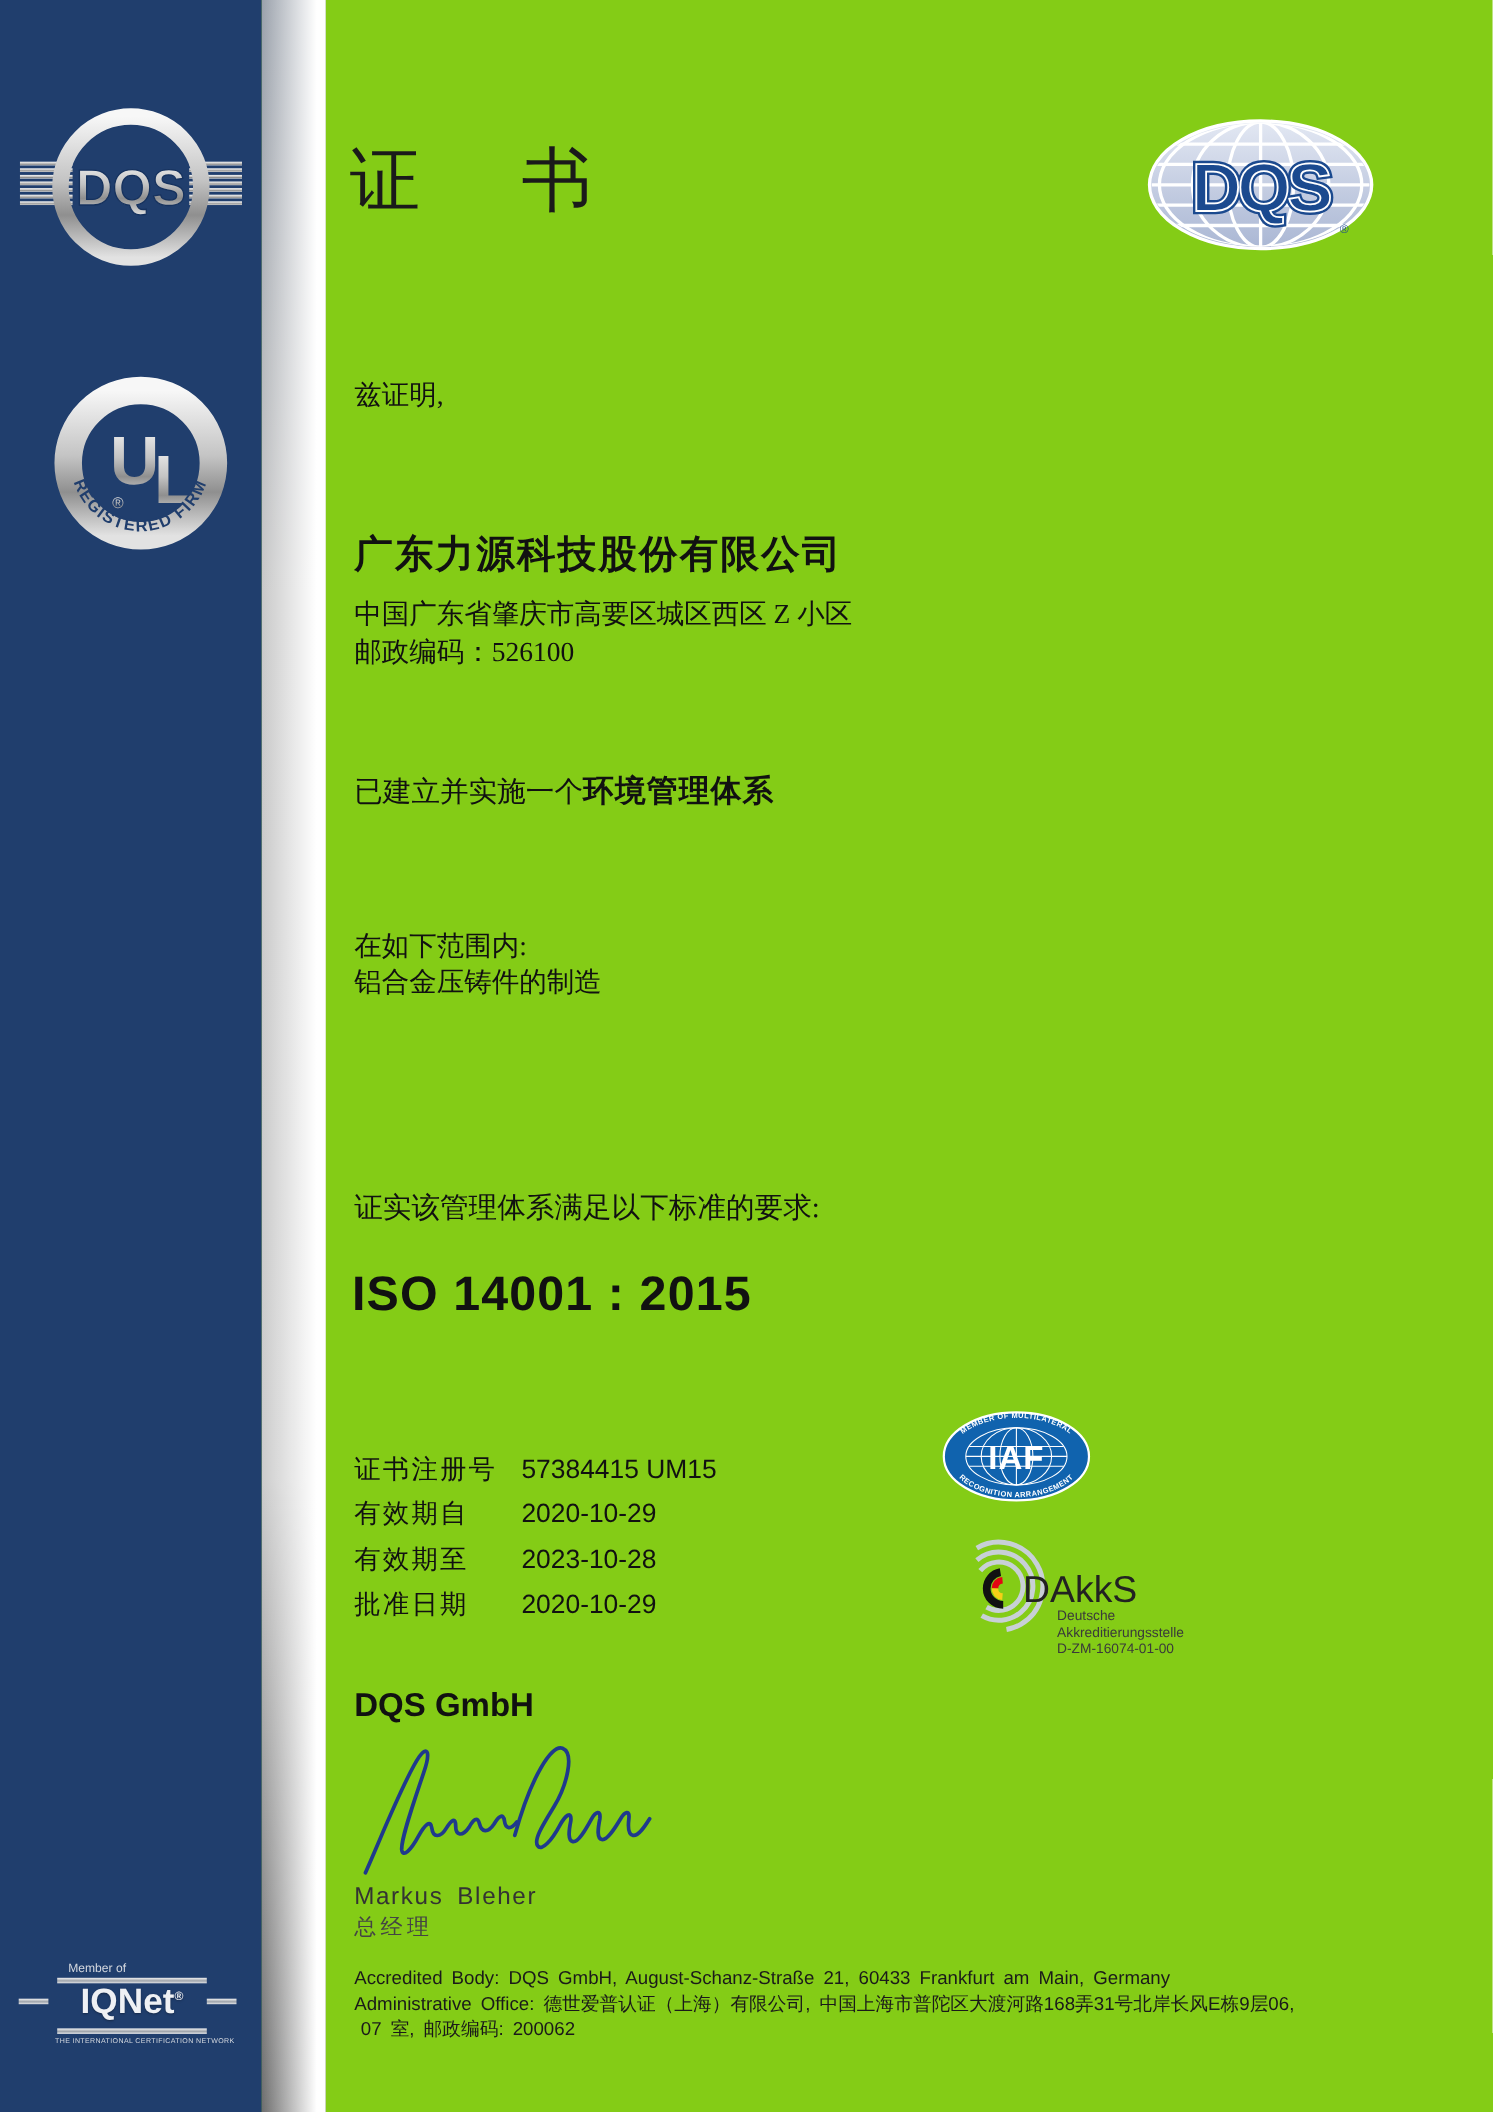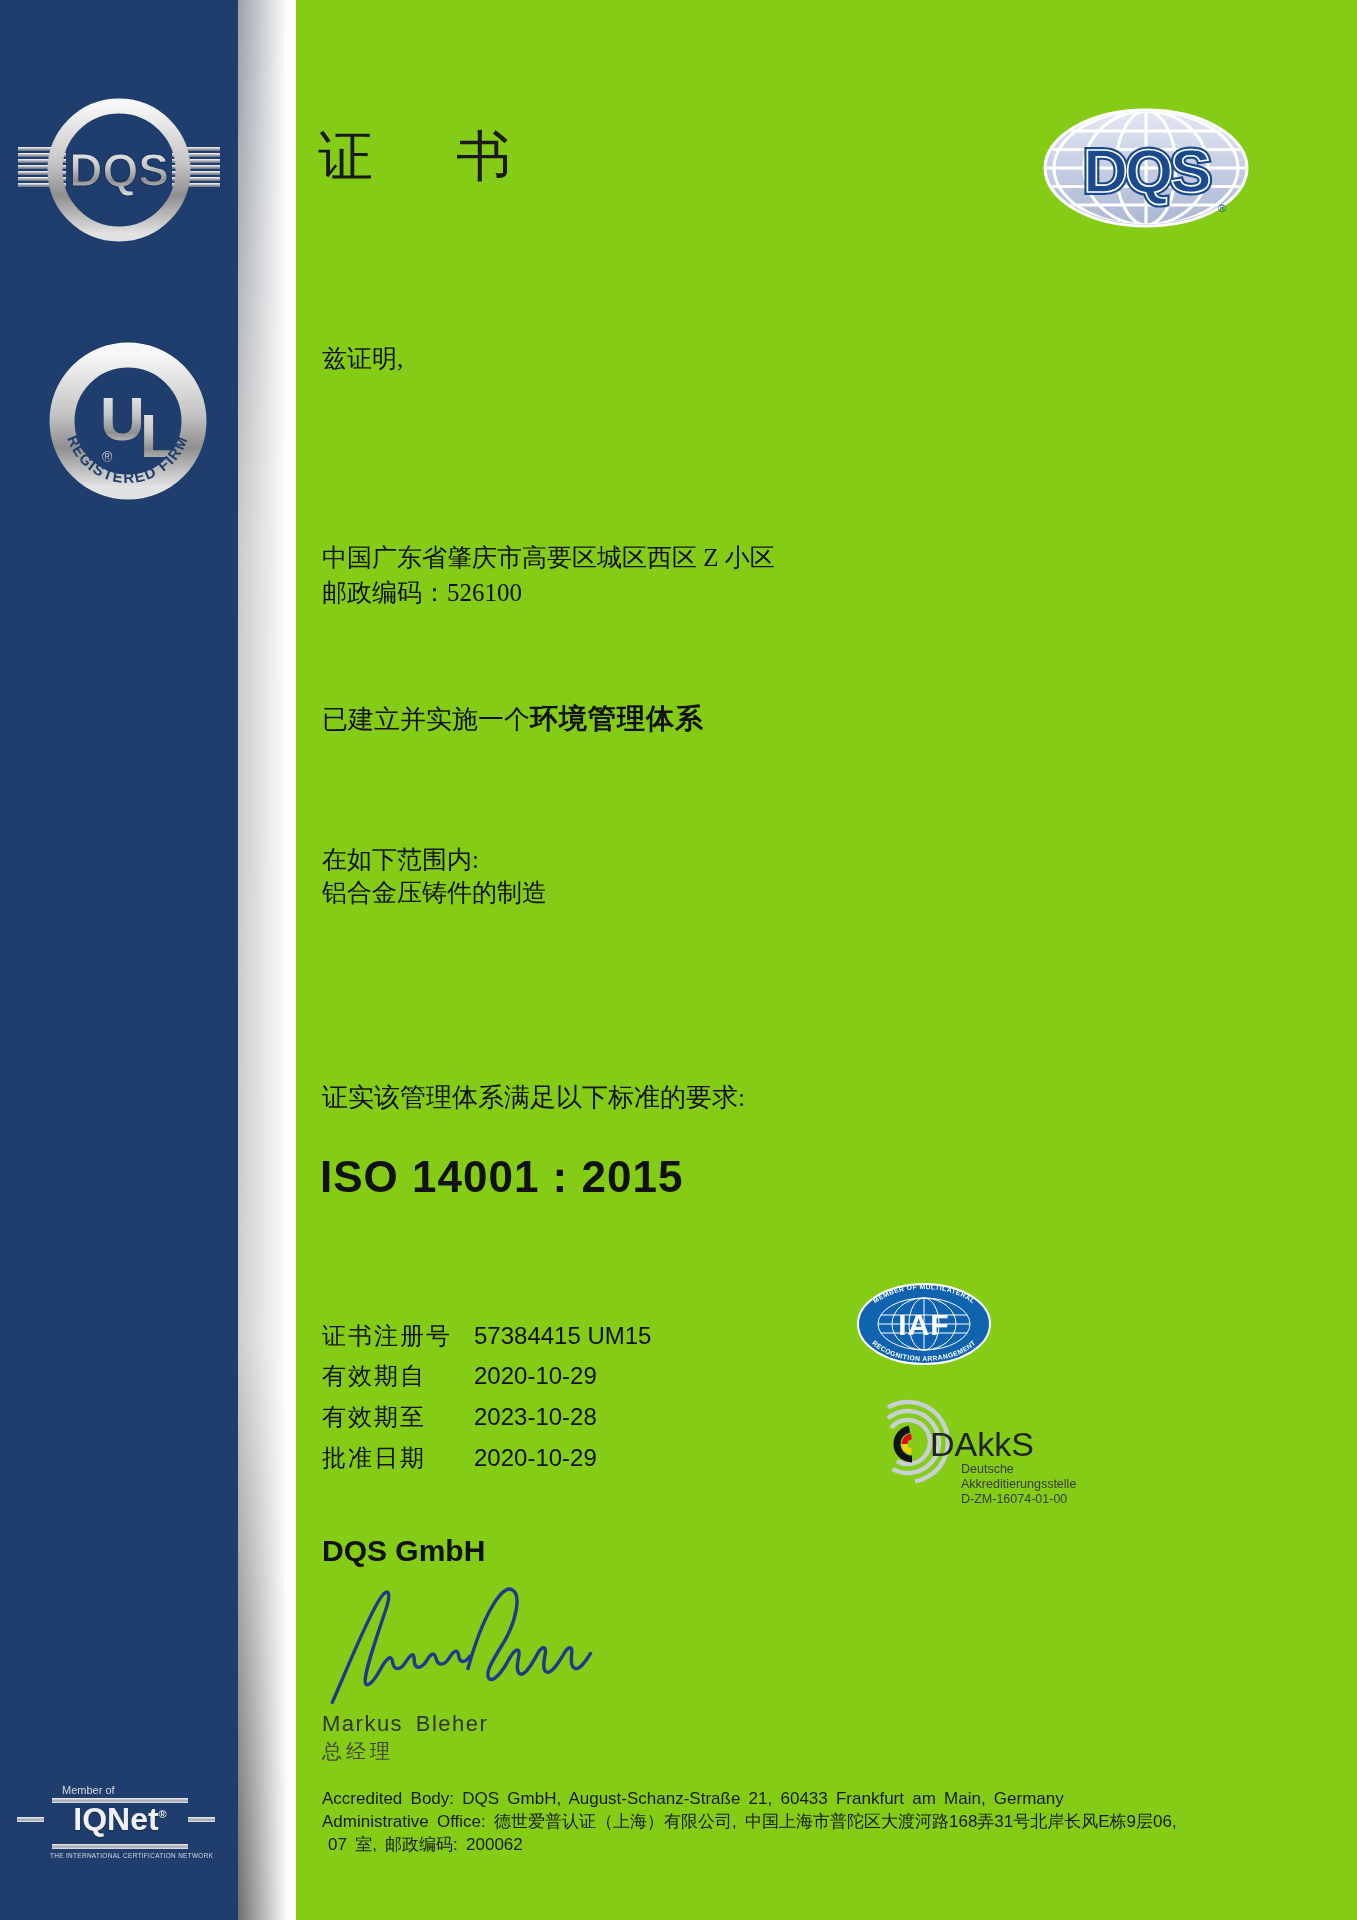--- a/index.html
+++ b/index.html
@@ -5,21 +5,21 @@
   html,body{margin:0;padding:0;background:#ffffff;}
   .page{position:relative;width:1357px;height:1920px;background:#84cc16;overflow:hidden;
         font-family:"Liberation Serif","DejaVu Serif",serif;color:#111;}
   .abs{position:absolute;}
   
   .sidebar{position:absolute;left:0;top:0;width:238px;height:1920px;background:#203e6d;}
   .edge-band{position:absolute;left:238px;top:0;width:58px;height:1920px;
      background-image:linear-gradient(to right, rgba(255,255,255,0) 0%, #ffffff 86%),
                       linear-gradient(to bottom,#9aa1ab 0%,#c9c9c9 28%,#cccccc 70%,#6e6e6e 100%);}
   
-  .title{left:318px;top:120px;font-size:55px;letter-spacing:14px;color:#1a1a1a;text-align:right;}
+  .title{left:318px;top:120px;font-size:64px;letter-spacing:14px;color:#1a1a1a;text-align:right;}
   .certify{left:322px;top:342px;font-size:25px;}
   .company-name{left:322px;top:480px;font-size:35px;font-weight:bold;letter-spacing:2px;}
   .addr1{left:322px;top:541px;font-size:25px;}
   .addr2{left:322px;top:576px;font-size:25px;}
   .system{left:322px;top:700px;font-size:26px;}
   .system b{font-size:28px;letter-spacing:1px;}
   .scope-intro{left:322px;top:843px;font-size:25px;}
   .scope-text{left:322px;top:876px;font-size:25px;}
   .audit1{left:322px;top:1048px;font-size:25px;}
   .audit2{left:322px;top:1080px;font-size:26px;}
@@ -140,20 +140,21 @@
       <ellipse cx="104" cy="62" rx="62" ry="57"></ellipse>
       <ellipse cx="104" cy="62" rx="92" ry="57"></ellipse>
       <line x1="104" y1="4" x2="104" y2="120"></line>
     </g>
     <text x="104" y="86" text-anchor="middle" font-size="62" font-weight="bold" letter-spacing="-3" fill="#1b4a8f" stroke="#1b4a8f" stroke-width="6">DQS</text>
     <text x="104" y="86" text-anchor="middle" font-size="62" font-weight="bold" letter-spacing="-3" fill="none" stroke="#ffffff" stroke-width="1.6">DQS</text>
     <text x="176" y="106" font-size="11" fill="#1b4a8f">®</text>
   </svg>
 
   <div class="abs certify">兹证明,</div>
+  <div class="abs company-name">广东力源科技股份有限公司</div>
   <div class="abs addr1">中国广东省肇庆市高要区城区西区 Z 小区</div>
   <div class="abs addr2">邮政编码：526100</div>
   <div class="abs system"><span>已建立并实施一个</span><b>环境管理体系</b></div>
   <div class="abs scope-intro">在如下范围内:</div>
   <div class="abs scope-text">铝合金压铸件的制造</div>
   <div class="abs audit2">证实该管理体系满足以下标准的要求:</div>
   <div class="abs standard">ISO 14001 : 2015</div>
 
   <div class="abs det-row r0">
     <span class="lbl">证书注册号</span>

